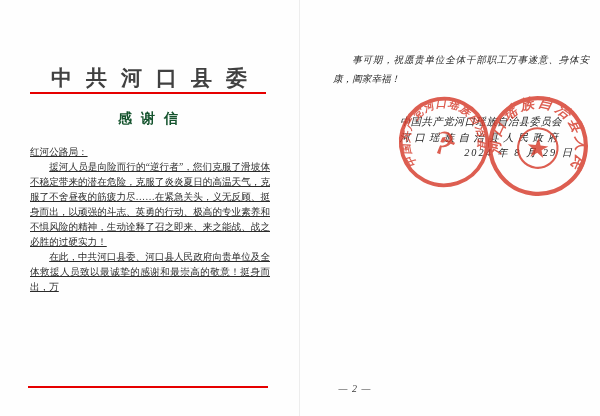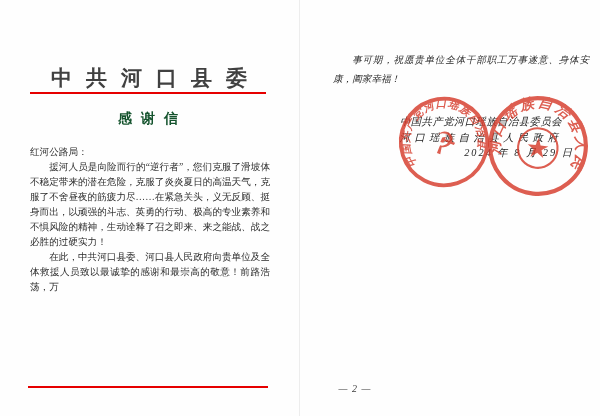--- a/index.html
+++ b/index.html
@@ -27,21 +27,21 @@
   .rule-top{left:30px;width:236px;top:92px;}
   .rule-bottom{left:28px;width:240px;top:386px;}
   .letter-title{
     position:absolute;left:28px;right:32px;top:110px;margin:0;
     text-align:center;font-size:14px;font-weight:bold;color:#14532d;
     letter-spacing:9px;text-indent:9px;
   }
   .letter-body{
     position:absolute;left:30px;top:144px;width:240px;
     font-size:9.6px;line-height:15px;color:#2b2b2b;
-    text-align:justify;word-break:break-all;
+    text-align:justify;word-break:break-all;text-decoration:underline;
   }
   .letter-body p{margin:0;}
   .letter-body p.indent{text-indent:2em;}
 
   
   .continuation{
     position:absolute;left:33px;top:50px;width:256px;margin:0;
     font-size:9.6px;line-height:19px;color:#2b2b2b;
     text-align:justify;word-break:break-all;text-indent:2em;
   }
@@ -70,21 +70,21 @@
   <div class="page-divider"></div>
 
   <section class="page left">
     <h1 class="org-header">中共河口县委</h1>
     <div class="red-rule rule-top"></div>
     <h2 class="letter-title">感谢信</h2>
 
     <div class="letter-body">
       <p>红河公路局：</p>
       <p class="indent">援河人员是向险而行的“逆行者”，您们克服了滑坡体不稳定带来的潜在危险，克服了炎炎夏日的高温天气，克服了不舍昼夜的筋疲力尽……在紧急关头，义无反顾、挺身而出，以顽强的斗志、英勇的行动、极高的专业素养和不惧风险的精神，生动诠释了召之即来、来之能战、战之必胜的过硬实力！</p>
-      <p class="indent">在此，中共河口县委、河口县人民政府向贵单位及全体救援人员致以最诚挚的感谢和最崇高的敬意！前路浩荡，万</p>
+      <p class="indent">在此，中共河口县委、河口县人民政府向贵单位及全体救援人员致以最诚挚的感谢和最崇高的敬意！挺身而出，万</p>
     </div>
 
     <div class="red-rule rule-bottom"></div>
   </section>
 
   <section class="page right">
 
     <p class="continuation">事可期，祝愿贵单位全体干部职工万事遂意、身体安康，阖家幸福！</p>
 
     <div class="signature">

